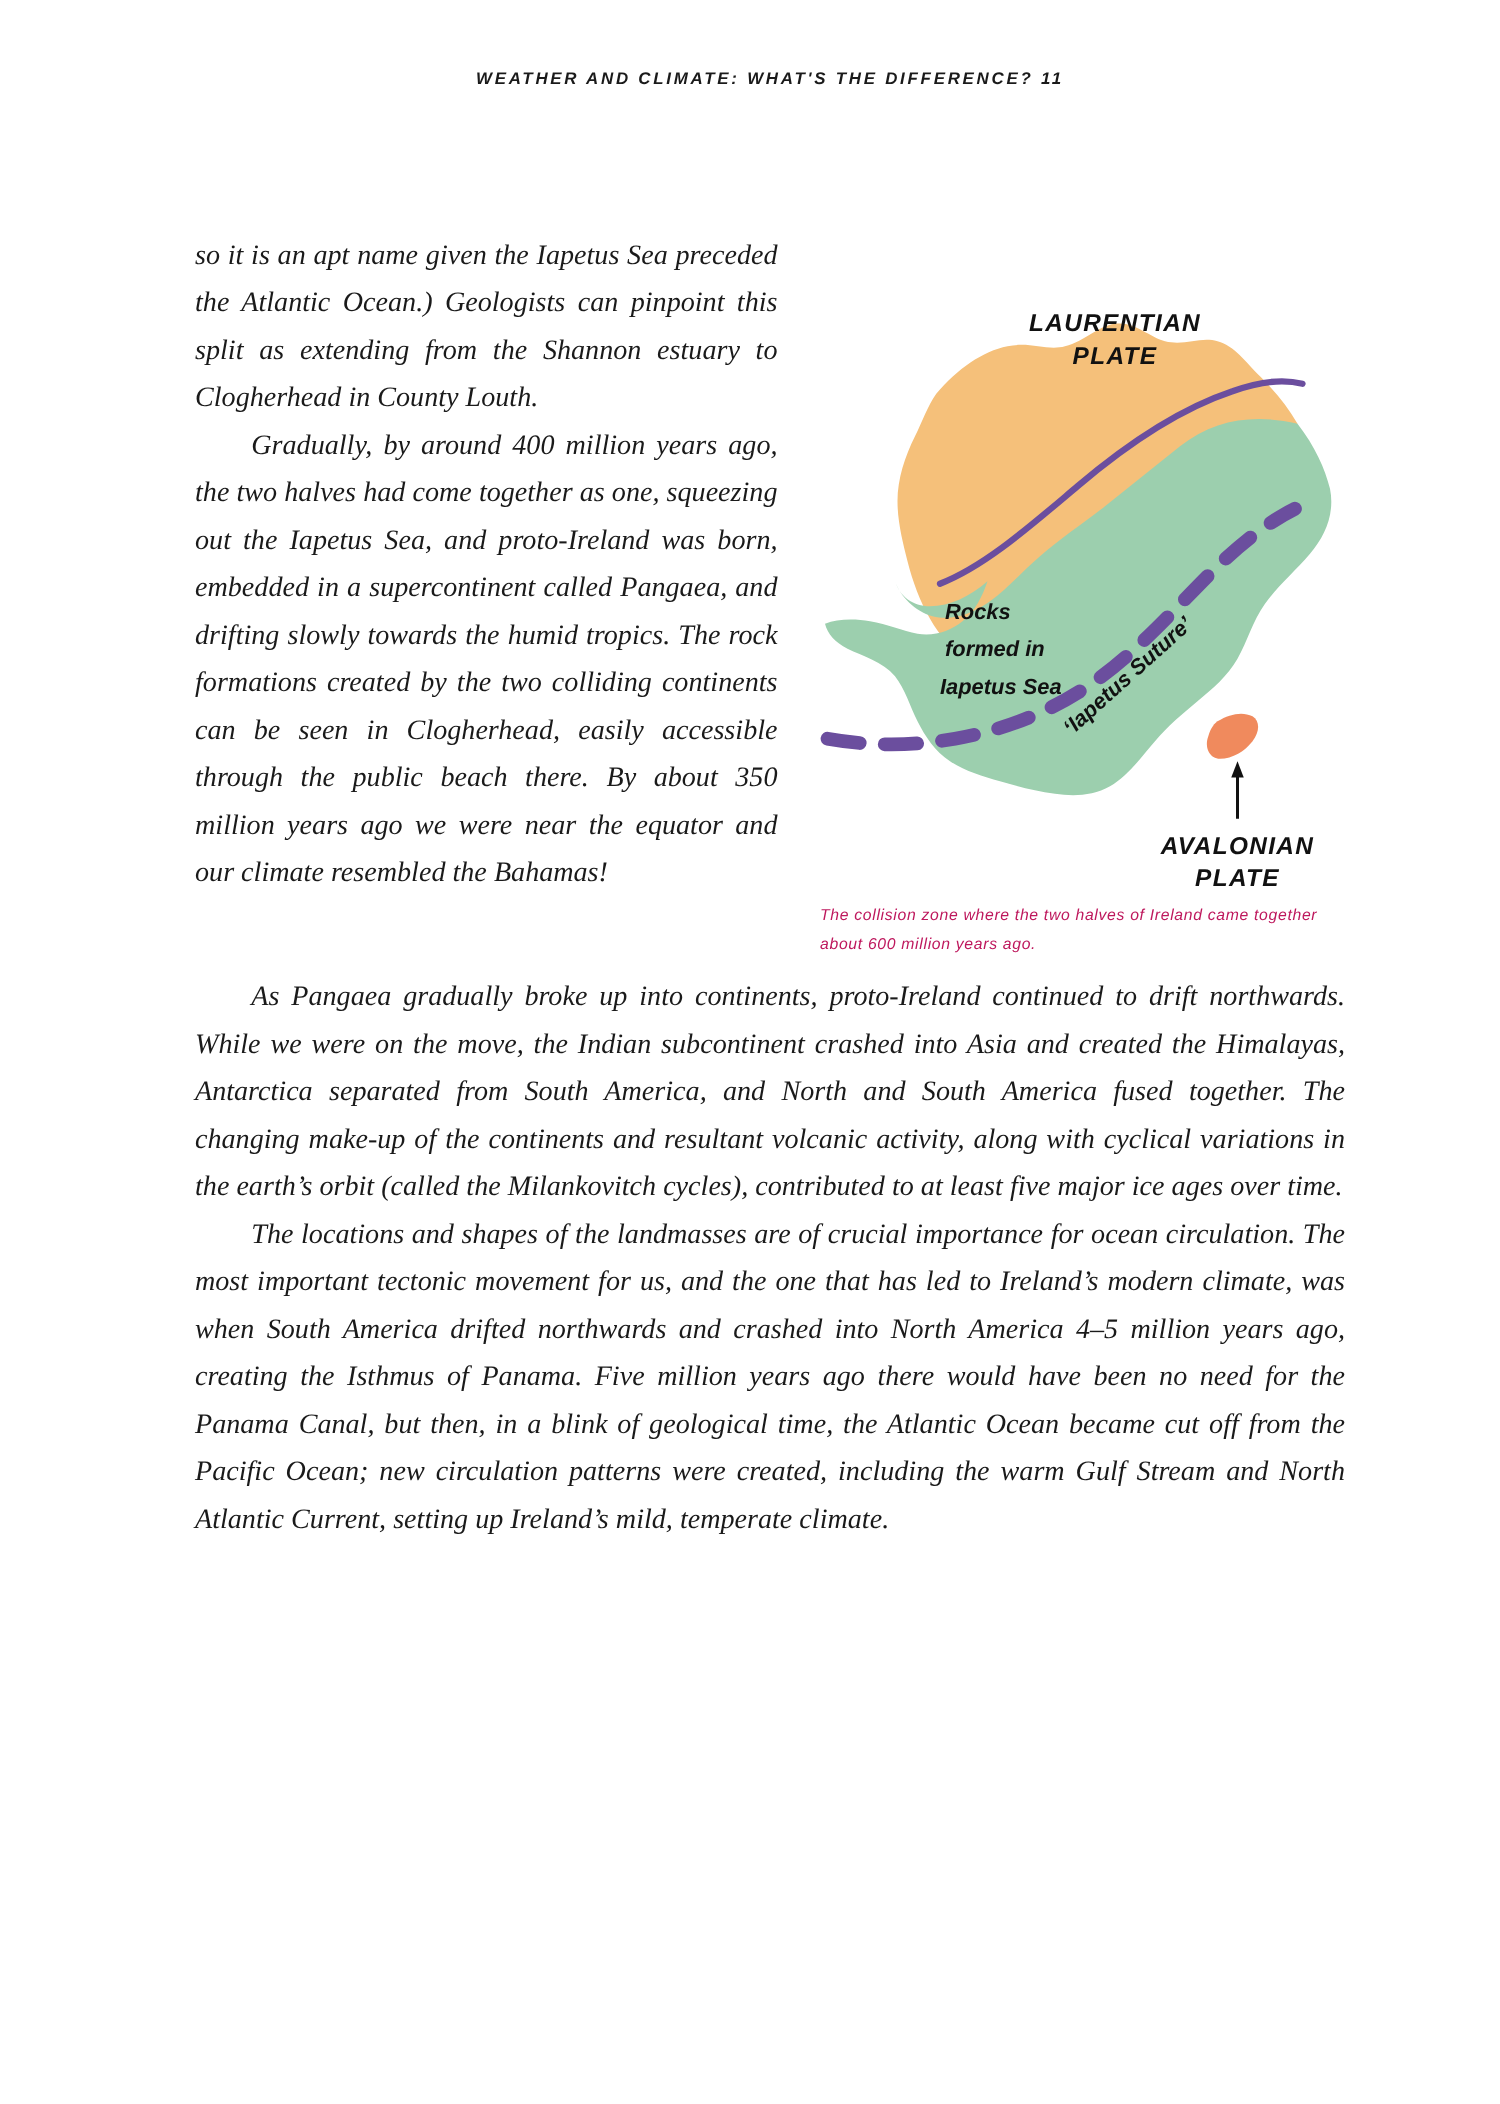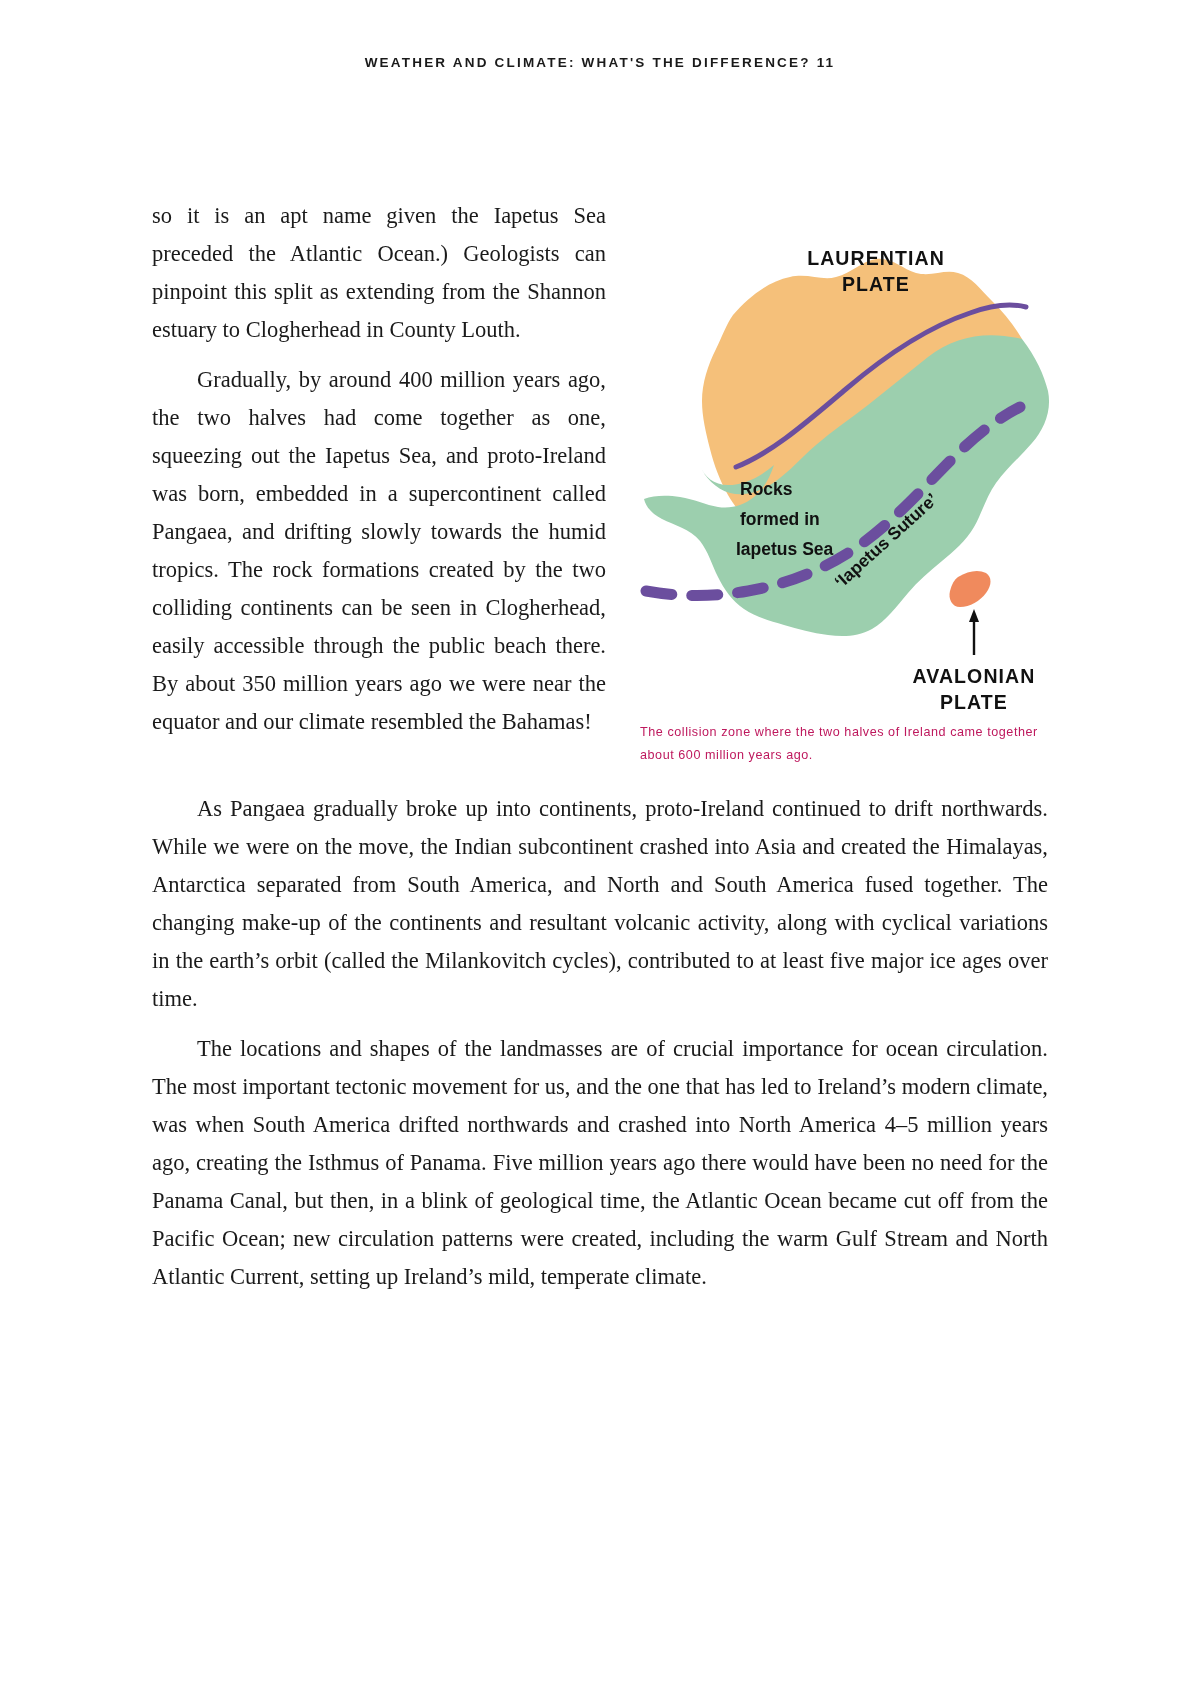--- a/index.html
+++ b/index.html
@@ -10,23 +10,24 @@
     width: 1200px;
     height: 1683px;
     background: #ffffff;
     font-family: "Liberation Serif", serif;
     color: #1a1a1a;
     position: relative;
     overflow: hidden;
   }
   .page {
     position: absolute;
-    top: 0; left: 0;
+    top: 0; left: 16px;
     width: 960px;
     height: 1683px;
+    font-style: italic;
   }
   .running-head {
     position: absolute;
     top: 55px;
     left: 0;
     width: 1200px;
     text-align: center;
     font-family: "Liberation Sans", sans-serif;
     font-size: 13.5px;
     font-weight: 700;
@@ -58,21 +59,21 @@
   .fig-caption {
     font-family: "Liberation Sans", sans-serif;
     font-size: 12.6px;
     line-height: 1.85;
     letter-spacing: 0.55px;
     color: #be185d;
     margin-top: 6px;
     width: 420px;
   }
   p.body {
-    margin: 12px;
+    margin: 0;
     font-size: 22.5px;
     line-height: 1.69;
     text-align: justify;
     text-indent: 0;
     hyphens: none;
   }
   p.body + p.body {
     text-indent: 2em;
   }
   .clearer { clear: both; }

